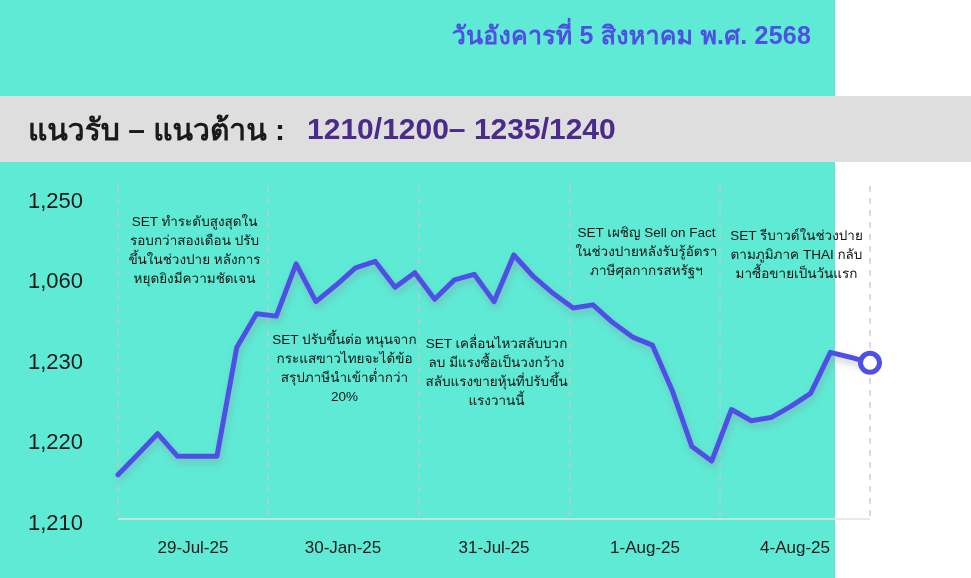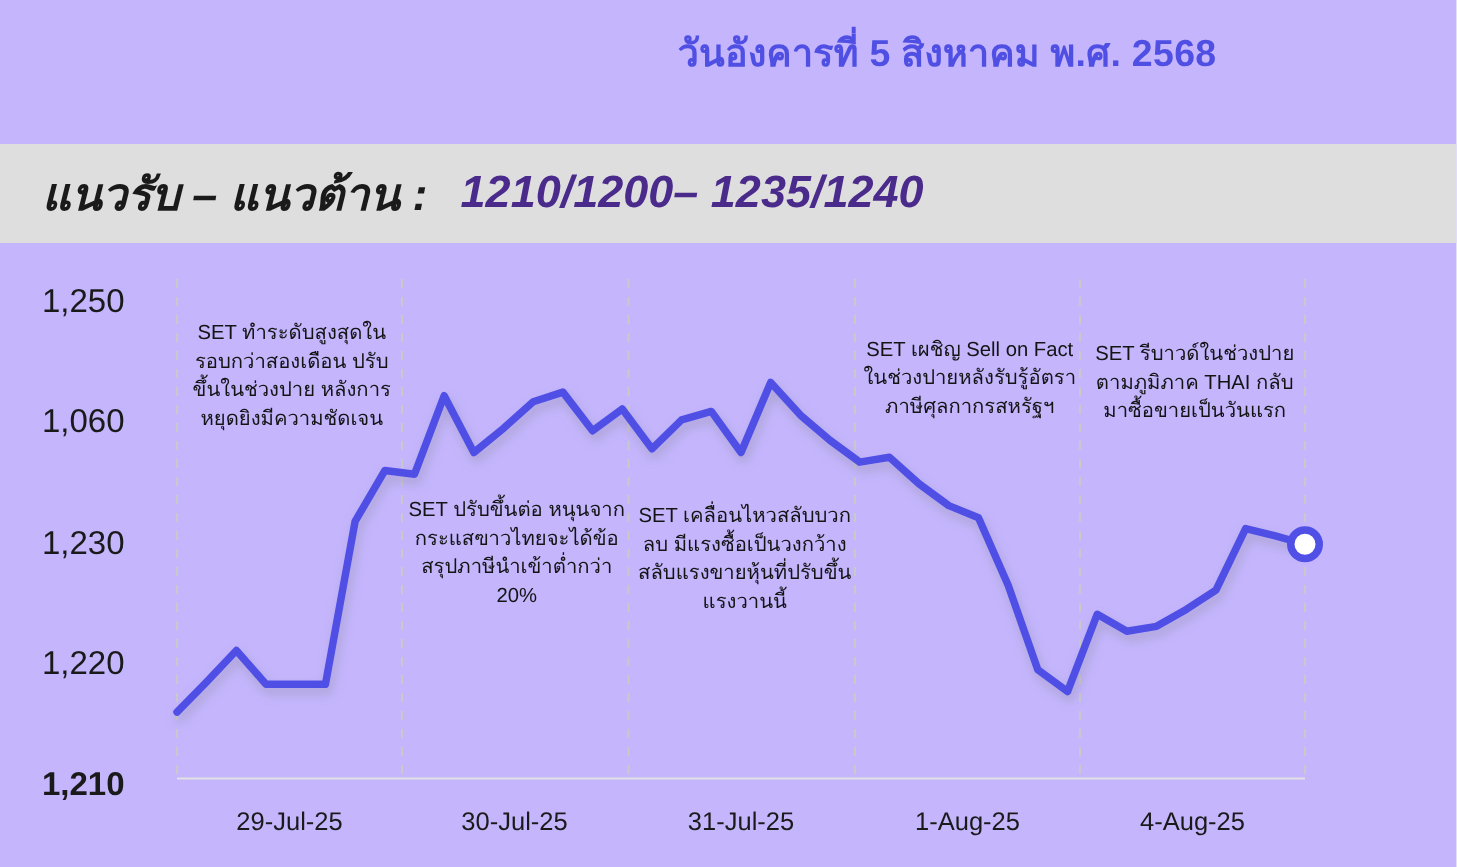--- a/index.html
+++ b/index.html
@@ -5,23 +5,23 @@
   * { box-sizing: border-box; }
   html, body {
     margin: 0; padding: 0;
     width: 971px; height: 578px;
     background: #ffffff;
     font-family: "Liberation Sans", "DejaVu Sans", sans-serif;
     overflow: hidden;
   }
   #page {
     position: relative;
-    width: 971px;
+    width: 835px;
     height: 578px;
-    background: #c4b5fd;
+    background: #5eead4;
     padding-left: 13px;
   }
 
   
   #date-header {
     position: absolute;
     left: 0; top: 10px;
     width: 971px;
     height: 50px;
     display: flex;
@@ -40,21 +40,20 @@
   
   #support-banner {
     position: absolute;
     left: 0; top: 96px;
     width: 971px;
     height: 66px;
     background: #dedede;
     display: flex;
     align-items: center;
     padding-left: 28px;
-    font-style: italic;
   }
   #support-banner .label {
     color: #1a1a1a;
     font-size: 30px;
     font-weight: 700;
     white-space: nowrap;
   }
   #support-banner .values {
     color: #4a2b8c;
     font-size: 30px;
@@ -132,24 +131,24 @@
 
       <polyline id="price-line" fill="none" stroke="#5050e6" stroke-width="5" stroke-linejoin="round" stroke-linecap="round" filter="url(#lineshadow)" points="118.00,304.73 137.79,284.60 157.58,263.67 177.37,286.21 197.16,286.21 216.95,286.21 236.74,177.54 256.53,143.73 276.32,146.14 296.11,93.81 315.89,131.65 335.68,115.55 355.47,97.84 375.26,91.40 395.05,117.16 414.84,102.67 434.63,129.24 454.42,109.91 474.21,104.28 494.00,131.65 513.79,84.96 533.58,106.70 553.37,123.60 573.16,138.09 592.95,134.87 612.74,152.58 632.53,167.07 652.32,175.12 672.11,220.20 691.89,276.55 711.68,291.04 731.47,239.52 751.26,250.79 771.05,247.57 790.84,236.30 810.63,223.42 830.42,182.36 850.21,187.20 870.00,192.83"></polyline>
 
       <circle id="last-point" cx="870.00" cy="192.83" r="9.5" fill="#ffffff" stroke="#5050e6" stroke-width="5"></circle>
     </svg>
 
     <div class="y-tick-label" id="ytick-4" style="left:28px; top:18px;">1,250</div>
     <div class="y-tick-label" id="ytick-3" style="left:28px; top:98px;">1,060</div>
     <div class="y-tick-label" id="ytick-2" style="left:28px; top:179px;">1,230</div>
     <div class="y-tick-label" id="ytick-1" style="left:28px; top:259px;">1,220</div>
-    <div class="y-tick-label" id="ytick-0" style="left:28px; top:340px;font-weight:bold;">1,210</div>
+    <div class="y-tick-label" id="ytick-0" style="left:28px; top:340px;">1,210</div>
 
     <div class="x-tick-label" style="left:118px; top:368px;">29-Jul-25</div>
-    <div class="x-tick-label" style="left:268px; top:368px;">30-Jul-25</div>
+    <div class="x-tick-label" style="left:268px; top:368px;">30-Jan-25</div>
     <div class="x-tick-label" style="left:419px; top:368px;">31-Jul-25</div>
     <div class="x-tick-label" style="left:570px; top:368px;">1-Aug-25</div>
     <div class="x-tick-label" style="left:720px; top:368px;">4-Aug-25</div>
 
     <div class="annotation" style="left:122px; top:42px; width:145px;">SET ทำระดับสูงสุดในรอบกว่าสองเดือน ปรับขึ้นในช่วงปาย หลังการหยุดยิงมีความชัดเจน</div>
     <div class="annotation" style="left:272px; top:160px; width:145px;">SET ปรับขึ้นต่อ หนุนจากกระแสฃาวไทยจะได้ข้อสรุปภาษีนำเข้าต่ำกว่า 20%</div>
     <div class="annotation" style="left:424px; top:132px; width:145px;margin-top:32px;">SET เคลื่อนไหวสลับบวกลบ มีแรงซื้อเป็นวงกว้างสลับแรงขายหุ้นที่ปรับขึ้นแรงวานนี้</div>
     <div class="annotation" style="left:574px; top:22px; width:145px;margin-top:31px;">SET เผชิญ Sell on Fact ในช่วงปายหลังรับรู้อัตราภาษีศุลกากรสหรัฐฯ</div>
     <div class="annotation" style="left:724px; top:56px; width:145px;">SET รีบาวด์ในช่วงปายตามภูมิภาค THAI กลับมาซื้อขายเป็นวันแรก</div>
 

